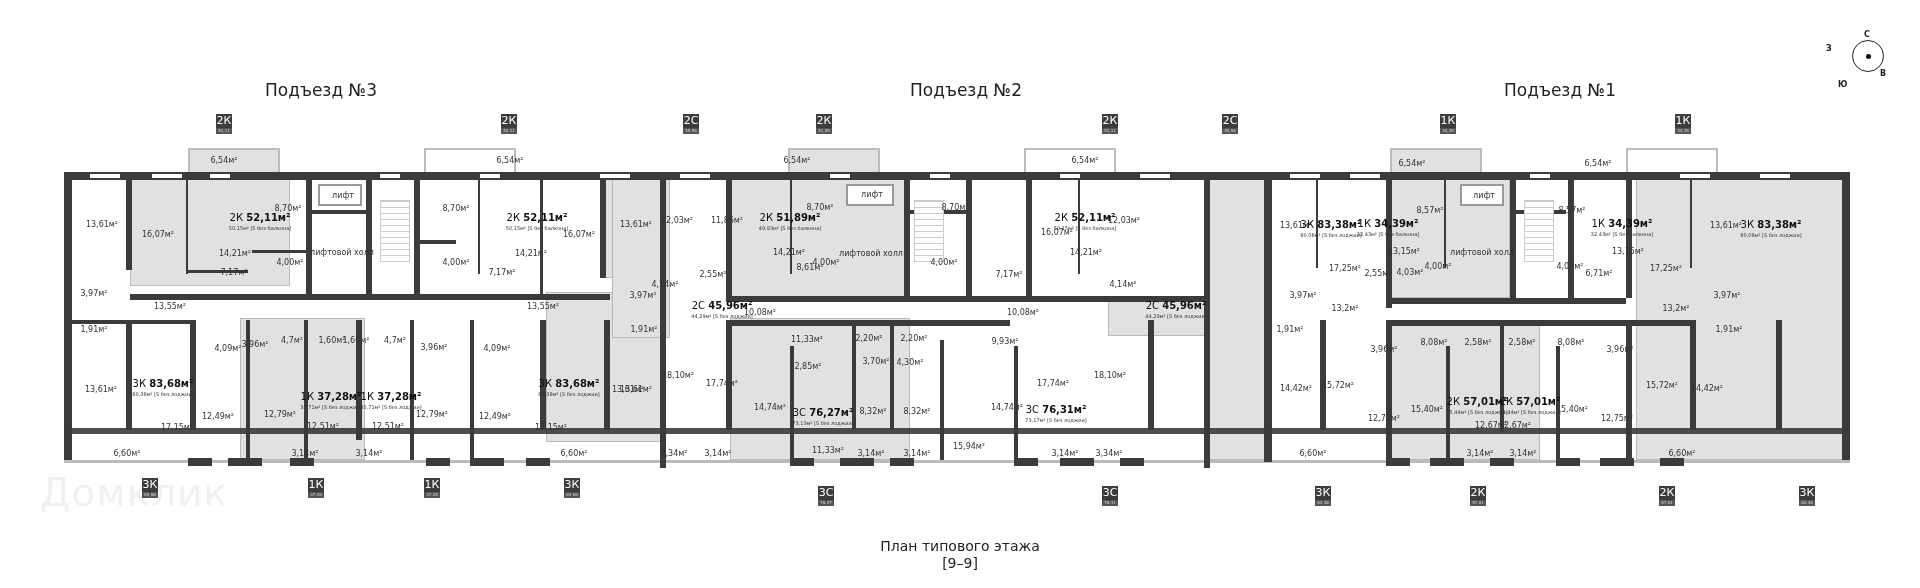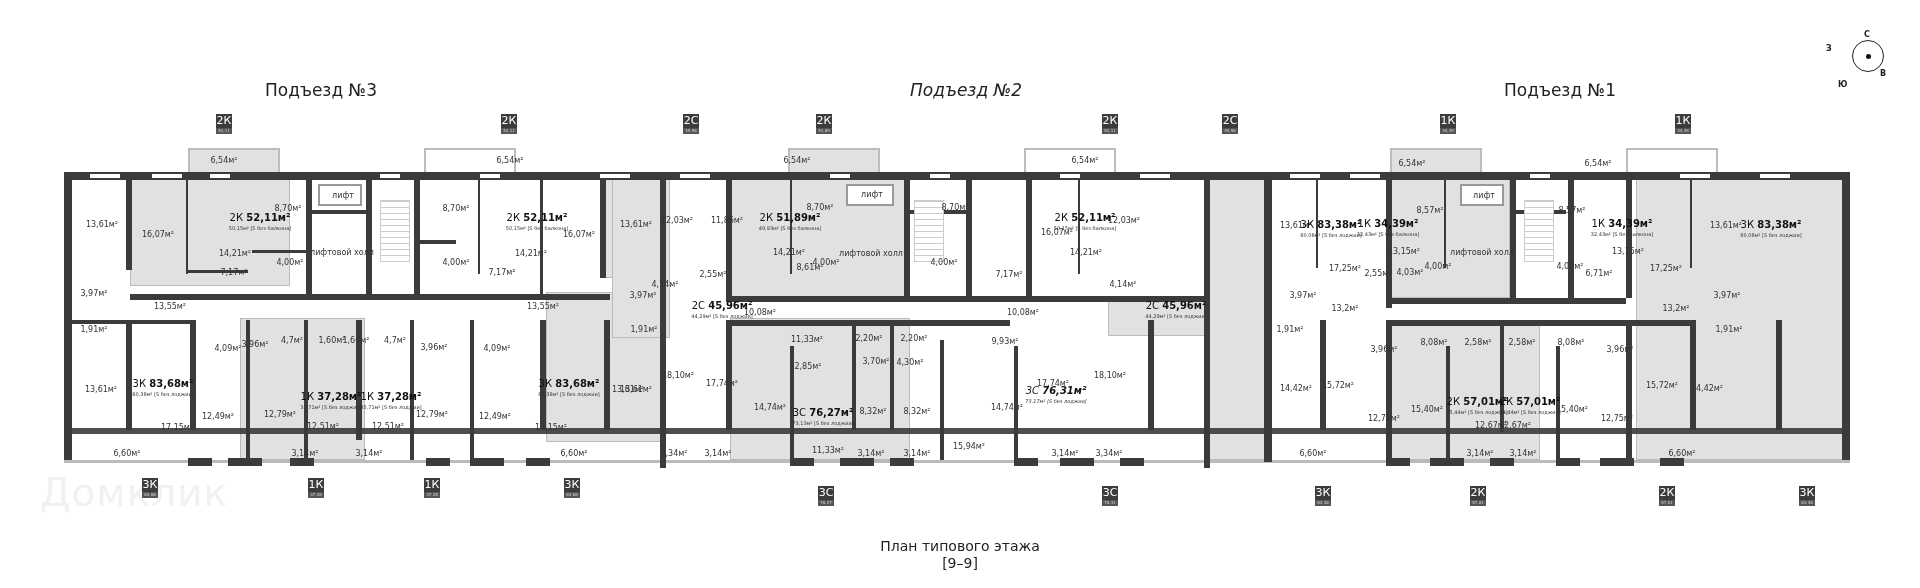--- a/index.html
+++ b/index.html
@@ -23,21 +23,21 @@
   .title{position:absolute;left:50%;transform:translateX(-50%);text-align:center;font-size:14px;color:#222;line-height:17px;}
   .compass{position:absolute;left:1852px;top:40px;width:32px;height:32px;border:1.5px solid #222;border-radius:50%;box-sizing:border-box;}
   .compass .dot{position:absolute;left:13px;top:13px;width:5px;height:5px;border-radius:50%;background:#111;}
   .cl{position:absolute;font-size:8px;font-weight:bold;color:#222;}
   .watermark{position:absolute;left:40px;top:470px;font-size:39px;color:#f1f1f1;letter-spacing:1px;font-family:"DejaVu Sans",sans-serif;}
 </style>
 </head>
 <body>
 
 <div class="entrance" style="left:321px;top:80px;">Подъезд №3</div>
-<div class="entrance" style="left:966px;top:80px;font-style:italic;">Подъезд №2</div>
+<div class="entrance" style="left:966px;top:80px;">Подъезд №2</div>
 <div class="entrance" style="left:1560px;top:80px;">Подъезд №1</div>
 
 <div class="compass">
     <div class="dot"></div>
   </div>
 <span class="cl" style="left:1864px;top:30px;">С</span>
 <span class="cl" style="left:1826px;top:44px;">З</span>
 <span class="cl" style="left:1880px;top:69px;">В</span>
 <span class="cl" style="left:1838px;top:80px;">Ю</span>
 
@@ -326,21 +326,21 @@
     <div class="apt" style="left: 1622px; top: 224px;"><span class="big"><span>1К </span><b>34,39м²</b></span><span class="sub">32,43м² [S без балкона]</span></div>
     <div class="apt" style="left: 1331px; top: 225px;"><span class="big"><span>3К </span><b>83,38м²</b></span><span class="sub">80,08м² [S без лоджии]</span></div>
     <div class="apt" style="left: 1771px; top: 225px;"><span class="big"><span>3К </span><b>83,38м²</b></span><span class="sub">80,08м² [S без лоджии]</span></div>
     <div class="apt" style="left: 722px; top: 306px;"><span class="big"><span>2С </span><b>45,96м²</b></span><span class="sub">44,29м² [S без лоджии]</span></div>
     <div class="apt" style="left: 1176px; top: 306px;"><span class="big"><span>2С </span><b>45,96м²</b></span><span class="sub">44,29м² [S без лоджии]</span></div>
     <div class="apt" style="left: 163px; top: 384px;"><span class="big"><span>3К </span><b>83,68м²</b></span><span class="sub">80,38м² [S без лоджии]</span></div>
     <div class="apt" style="left: 331px; top: 397px;"><span class="big"><span>1К </span><b>37,28м²</b></span><span class="sub">35,71м² [S без лоджии]</span></div>
     <div class="apt" style="left: 391px; top: 397px;"><span class="big"><span>1К </span><b>37,28м²</b></span><span class="sub">35,71м² [S без лоджии]</span></div>
     <div class="apt" style="left: 569px; top: 384px;"><span class="big"><span>3К </span><b>83,68м²</b></span><span class="sub">80,38м² [S без лоджии]</span></div>
     <div class="apt" style="left: 823px; top: 413px;"><span class="big"><span>3С </span><b>76,27м²</b></span><span class="sub">73,13м² [S без лоджии]</span></div>
-    <div class="apt" style="left: 1056px; top: 391px; font-style: italic;"><span class="big"><span>3С </span><b>76,31м²</b></span><span class="sub">73,17м² [S без лоджии]</span></div>
+    <div class="apt" style="left: 1056px; top: 410px;"><span class="big"><span>3С </span><b>76,31м²</b></span><span class="sub">73,17м² [S без лоджии]</span></div>
     <div class="apt" style="left: 1477px; top: 402px;"><span class="big"><span>2К </span><b>57,01м²</b></span><span class="sub">55,44м² [S без лоджии]</span></div>
     <div class="apt" style="left: 1530px; top: 402px;"><span class="big"><span>2К </span><b>57,01м²</b></span><span class="sub">55,44м² [S без лоджии]</span></div>
   </div>
 
 <div id="badges">
     <div class="badge" style="left: 224px; top: 114px;">
       <span class="t">2К</span>
       <span class="a">52,11</span>
     </div>
     <div class="badge" style="left: 509px; top: 114px;">

